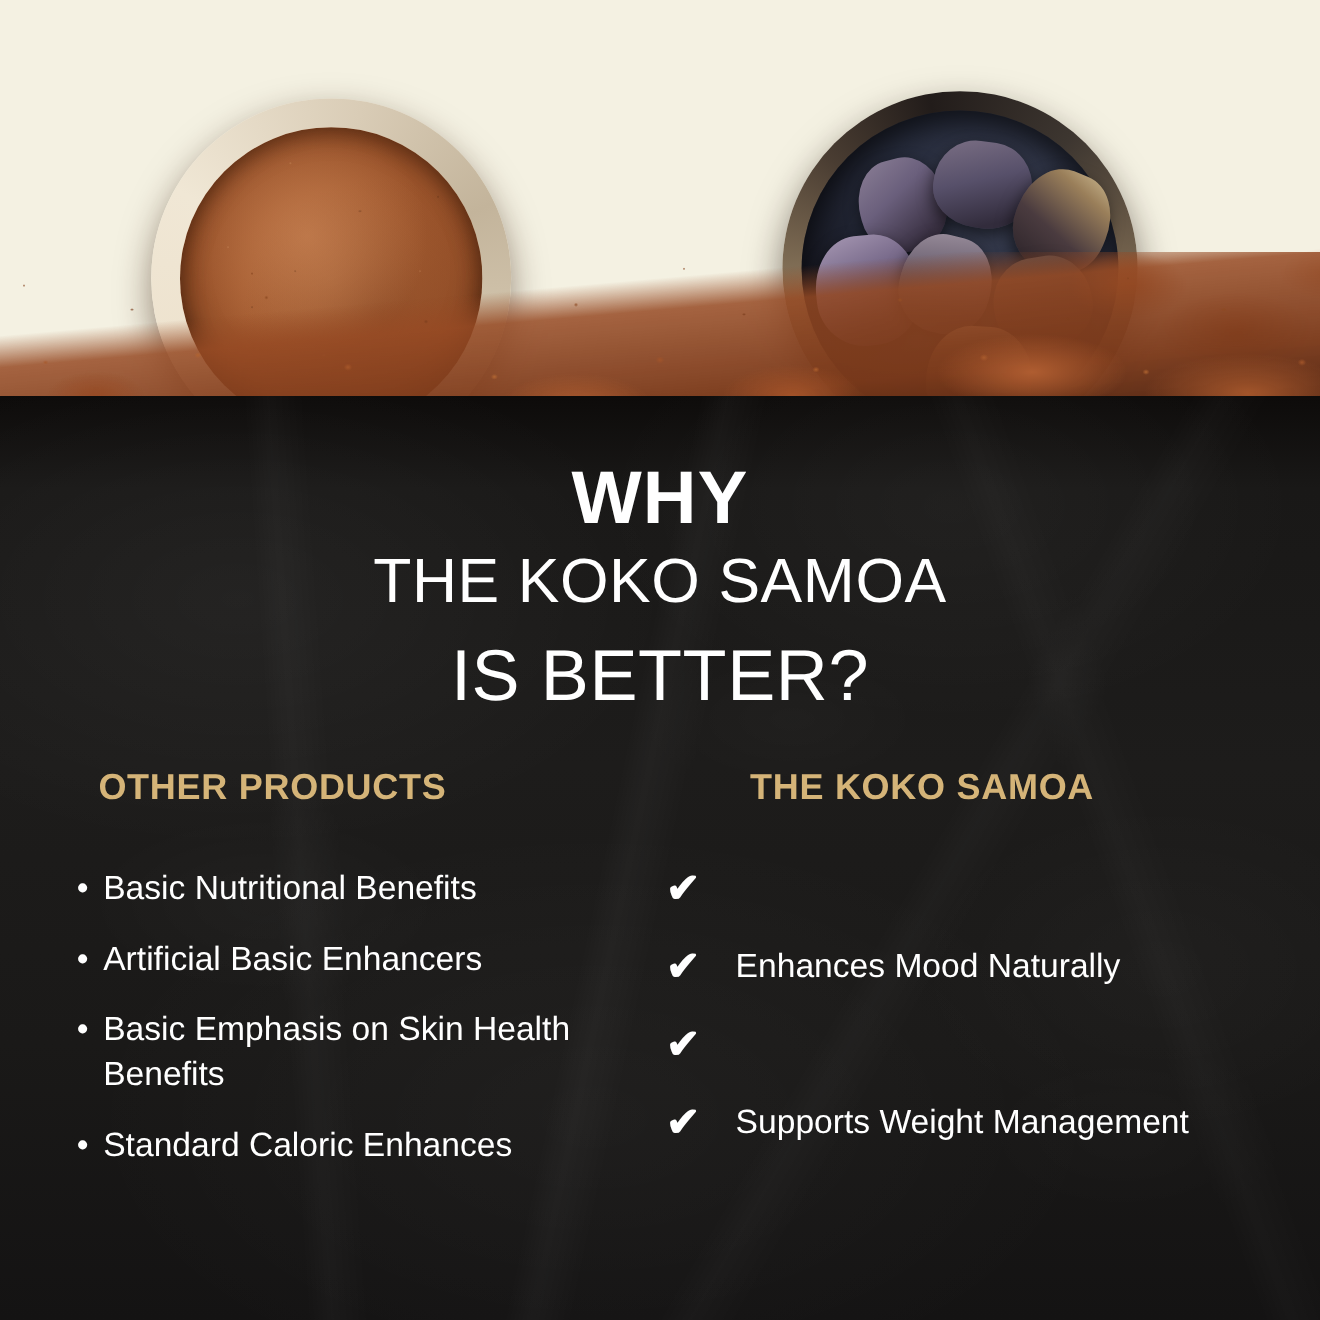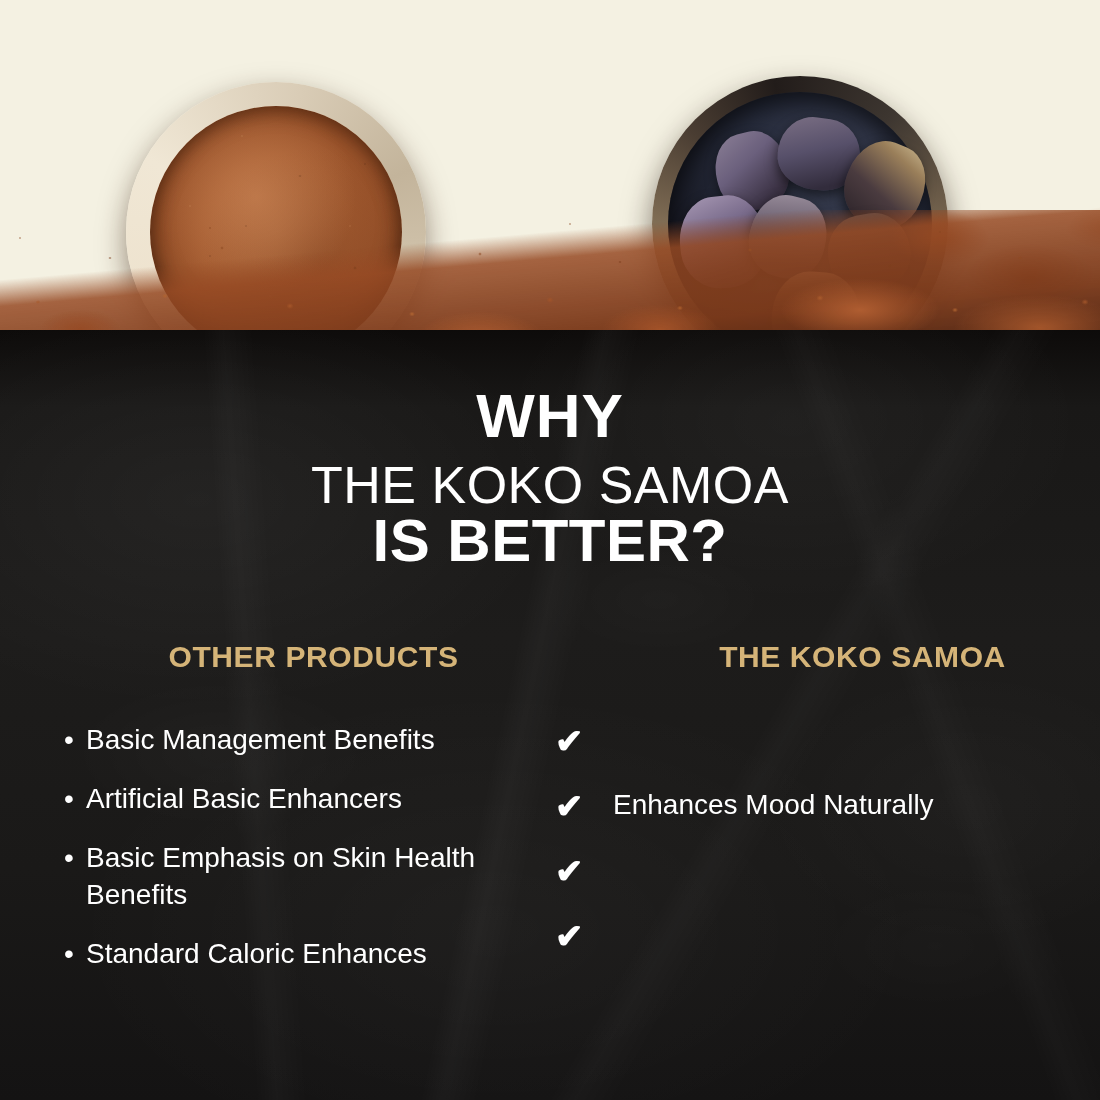--- a/index.html
+++ b/index.html
@@ -247,23 +247,24 @@
   }
   .hl-mid {
     font-size: 52px;
     font-weight: 400;
     letter-spacing: .5px;
     display: block;
     margin-top: 12px;
   }
   .hl-better {
     font-size: 60px;
-    font-weight: 700;
+    font-weight: 400;
     letter-spacing: .5px;
     display: block;
+    margin-top: 22px;
   }
 
   .columns {
     position: absolute;
     left: 0;
     top: 640px;
     width: 1100px;
     display: flex;
   }
   .col {
@@ -272,21 +273,20 @@
   .col-left  { width: 545px; padding-left: 64px; }
   .col-right { width: 555px; padding-left: 10px; }
 
   .col-head {
     color: #d5b478;
     font-size: 30px;
     font-weight: 700;
     letter-spacing: .6px;
     margin: 0 0 48px 18px;
     white-space: nowrap;
-    text-align: center;
   }
   .col-right .col-head { margin-left: 70px; }
 
   ul.list {
     list-style: none;
     margin: 0;
     padding: 0;
   }
   ul.list li {
     display: flex;
@@ -356,21 +356,21 @@
       <span class="hl-better">IS BETTER?</span>
     </div>
 
     <div class="columns">
 
       <div class="col col-left">
         <div class="col-head">OTHER PRODUCTS</div>
         <ul class="list">
           <li>
             <span class="bullet-dot">•</span>
-            <span class="li-text">Basic Management Benefits</span>
+            <span class="li-text">Basic Nutritional Benefits</span>
           </li>
           <li>
             <span class="bullet-dot">•</span>
             <span class="li-text">Artificial Basic Enhancers</span>
           </li>
           <li>
             <span class="bullet-dot">•</span>
             <span class="li-text">Basic Emphasis on Skin Health Benefits</span>
           </li>
           <li>
@@ -388,19 +388,20 @@
           </li>
           <li>
             <span class="check-mark">✔</span>
             <span class="li-text">Enhances Mood Naturally</span>
           </li>
           <li>
             <span class="check-mark">✔</span>
           </li>
           <li>
             <span class="check-mark">✔</span>
+            <span class="li-text">Supports Weight Management</span>
           </li>
         </ul>
       </div>
 
     </div>
   </div>
 </div>
 
 </body></html>

